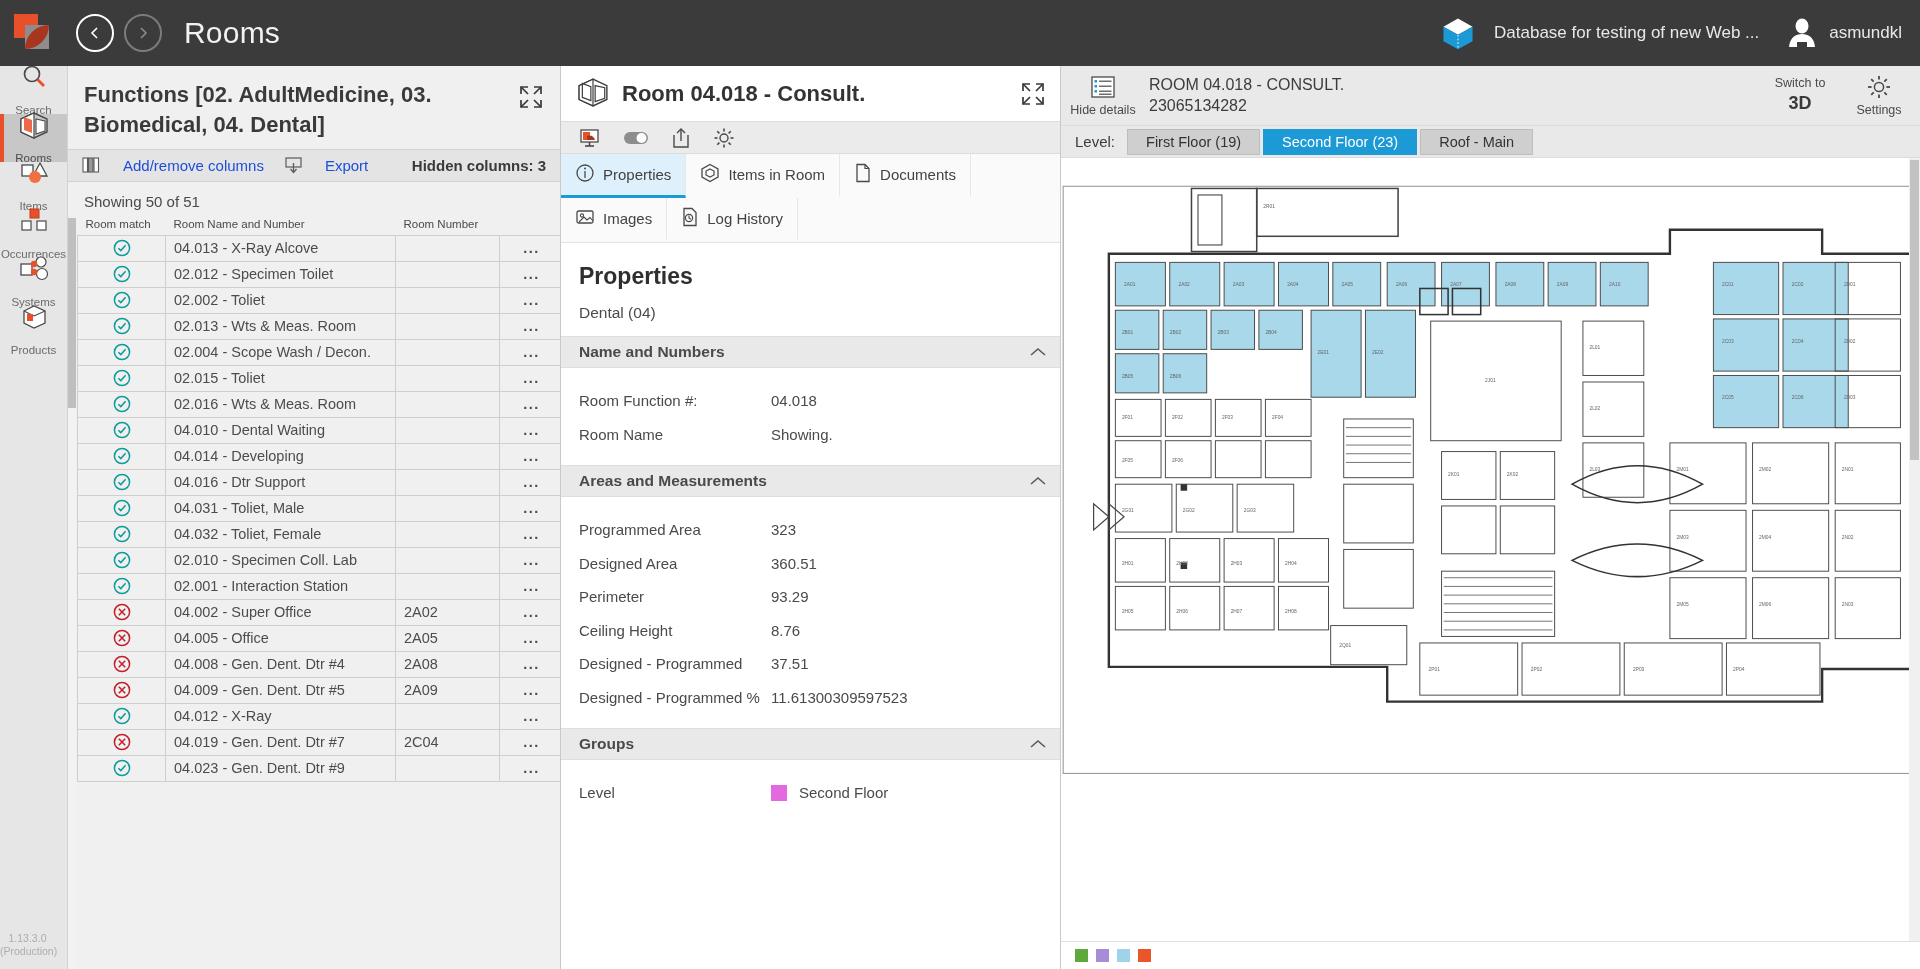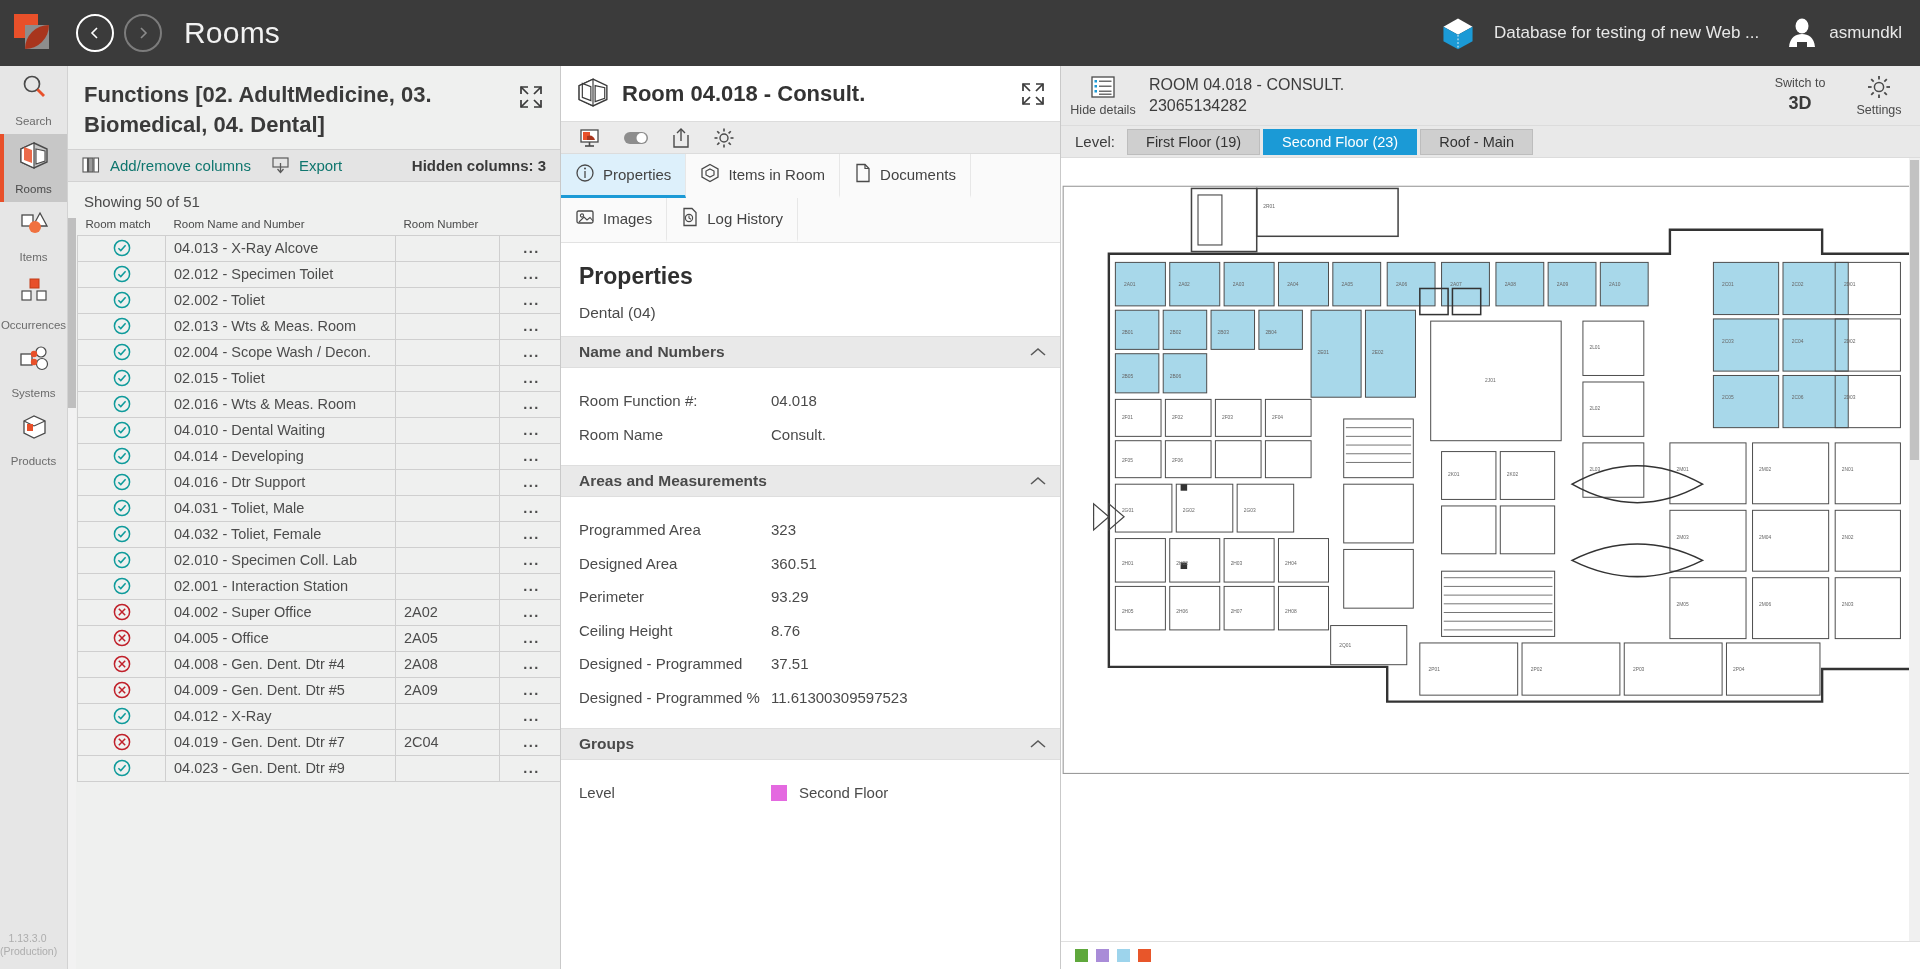--- a/index.html
+++ b/index.html
@@ -41,21 +41,21 @@
 
   
   .body { flex: 1; display: flex; min-height: 0; }
 
   
   .rail {
     width: 68px; background: #e6e6e6; flex: 0 0 68px;
     display: flex; flex-direction: column; position: relative; border-right: 1px solid #d2d2d2;
   }
   .rail-item {
-    height: 68px; display: flex; flex-direction: column;
+    height: 48px; display: flex; flex-direction: column;
     align-items: center; justify-content: center; gap: 14px; cursor: pointer; position: relative;
   }
   .rail-item.active { background: #c7c7c7; }
   .rail-item.active::before {
     content: ""; position: absolute; left: 0; top: 0; bottom: 0; width: 4px;
     background: #e8502a;
   }
   .rail-item .ri-label { font-size: 11.5px; color: #6b6b6b; line-height: 1; }
   .rail-item.active .ri-label { color: #4a4a4a; }
   .rail-ico { height: 30px; display: flex; align-items: center; justify-content: center; }
@@ -70,21 +70,21 @@
     display: flex; flex-direction: column; border-right: 1px solid #c9c9c9; min-height: 0;
   }
   .pf-head { padding: 14px 16px 8px 16px; display: flex; align-items: flex-start; }
   .pf-title { font-size: 22px; font-weight: bold; color: #3a3a3a; line-height: 1.38; flex: 1; }
   .expand-ico { flex: 0 0 auto; margin-left: 8px; margin-top: 4px; cursor: pointer; }
 
   .pf-toolbar {
     background: #e4e4e4; border-top: 1px solid #d2d2d2; border-bottom: 1px solid #d2d2d2;
     height: 33px; display: flex; align-items: center; padding: 0 14px; gap: 20px;
   }
-  .tb-item { display: flex; align-items: center; gap: 9px; font-size: 15px; color: #0f766e; cursor: pointer; }
+  .tb-item { display: flex; align-items: center; gap: 22px; font-size: 15px; color: #1d4ed8; cursor: pointer; }
   .tb-hidden { margin-left: auto; font-size: 15px; font-weight: bold; color: #3a3a3a; }
 
   .pf-showing { padding: 11px 16px 8px 16px; font-size: 15px; color: #4a4a4a; }
 
   .grid-wrap { flex: 1; overflow: hidden; padding-left: 1px; min-height: 0; }
   table.grid { border-collapse: collapse; width: 486px; table-layout: fixed; }
   table.grid th {
     font-size: 11.5px; font-weight: 400; color: #4a4a4a; text-align: left;
     padding: 0 0 5px 8px; vertical-align: bottom; border: none;
   }
@@ -683,21 +683,21 @@
                   <polyline points="1,8 8,2 15,8" fill="none" stroke="#5a5a5a" stroke-width="1.6"></polyline>
                 </svg></span>
             </div>
             <div class="prop-rows">
               <div class="prop-row">
                 <span class="prop-label">Room Function #:</span>
                 <span class="prop-val">04.018</span>
               </div>
               <div class="prop-row">
                 <span class="prop-label">Room Name</span>
-                <span class="prop-val">Consult.</span>
+                <span class="prop-val">Showing.</span>
               </div>
             </div>
             <div class="section-hdr">
               <span>Areas and Measurements</span>
               <span class="chev"><svg width="16" height="10" viewBox="0 0 16 10">
                   <polyline points="1,8 8,2 15,8" fill="none" stroke="#5a5a5a" stroke-width="1.6"></polyline>
                 </svg></span>
             </div>
             <div class="prop-rows">
               <div class="prop-row">

